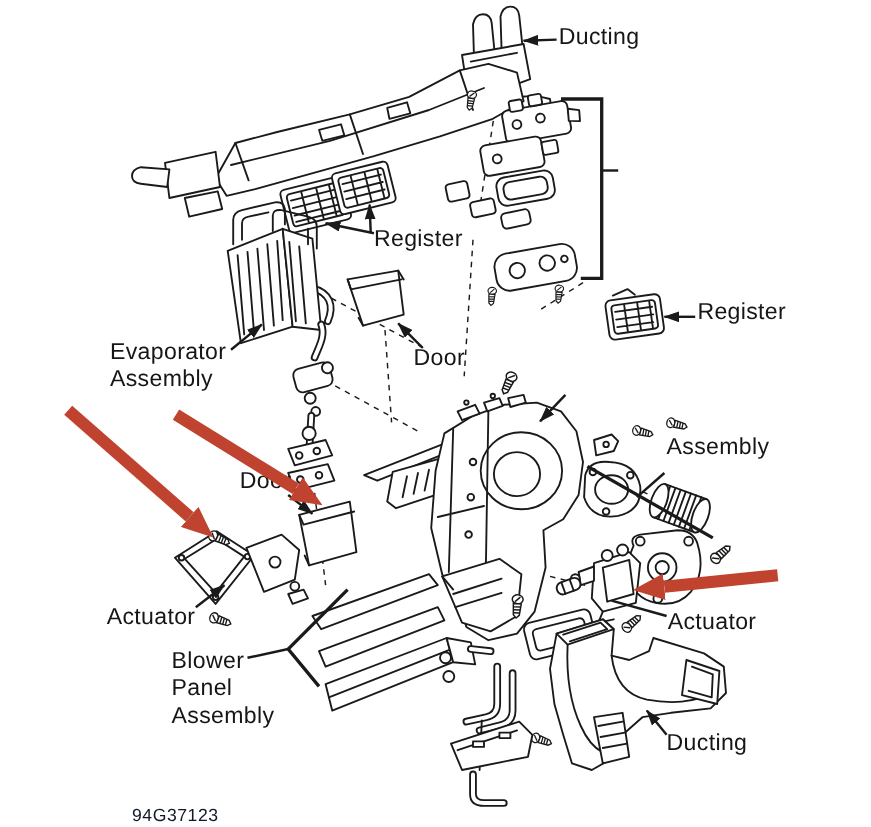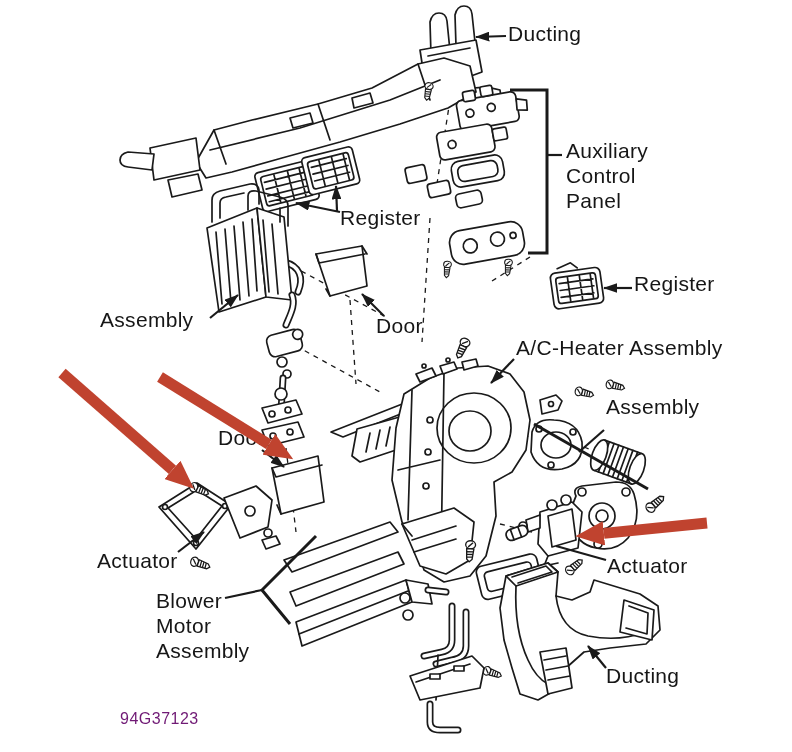--- a/index.html
+++ b/index.html
@@ -1,21 +1,21 @@
 <!DOCTYPE html>
 <html><head>
 <meta charset="utf-8">
 <style>
   html,body{margin:0;padding:0;background:#fff;}
   #stage{position:relative;width:792px;height:752px;background:#fff;overflow:hidden;
          font-family:"Liberation Sans","DejaVu Sans",sans-serif;color:#1a1a1a;padding-left:16px;}
   #stage svg{position:absolute;left:0;top:0;}
   .lbl{position:absolute;font-size:21px;line-height:24px;letter-spacing:.3px;color:#161616;white-space:nowrap;}
   .lbl.multi{line-height:25px;}
-  .pn{position:absolute;font-size:16px;letter-spacing:.5px;color:#701a75;}
+  .pn{position:absolute;font-size:16px;letter-spacing:.5px;color:#0f172a;margin-top:23px;}
   
   .ln{stroke:#1a1a1a;fill:none;stroke-width:1.7;stroke-linejoin:round;stroke-linecap:round;}
   .fw{stroke:#1a1a1a;fill:#ffffff;stroke-width:1.7;stroke-linejoin:round;}
   .dash{stroke:#1a1a1a;fill:none;stroke-width:1.3;stroke-dasharray:5 5;}
   .arr{stroke:#1a1a1a;fill:none;stroke-width:2.2;}
   .lin2{stroke:#1a1a1a;fill:none;stroke-width:3;}
   .tubeO{stroke:#1a1a1a;stroke-width:7;fill:none;stroke-linecap:round;}
   .tubeI{stroke:#fff;stroke-width:3.6;fill:none;stroke-linecap:round;}
 </style>
 </head>
@@ -295,61 +295,54 @@
       <path class="arr" d="M604,430 L579,452"></path>
       <path class="lin2" d="M316,536 L262,590 L290,624"></path>
       <path class="arr" d="M225,598 L262,590"></path>
     </g>
   </svg>
 
   <div class="lbl" style="left:508px;top:22px">
     <span>Ducting</span>
   </div>
 
-  <div class="lbl multi" style="left:566px;top:138px">
-    <div>Auxiliary</div>
-    <div>Control</div>
-    <div>Panel</div>
-  </div>
 
   <div class="lbl" style="left:340px;top:206px">
     <span>Register</span>
   </div>
 
   <div class="lbl" style="left:634px;top:272px">
     <span>Register</span>
   </div>
 
   <div class="lbl multi" style="left:100px;top:307px">
+    <div>Evaporator</div>
     <div>Assembly</div>
   </div>
 
   <div class="lbl" style="left:376px;top:314px">
     <span>Door</span>
   </div>
 
-  <div class="lbl" style="left:516px;top:336px">
-    <span>A/C-Heater Assembly</span>
-  </div>
 
   <div class="lbl multi" style="left:606px;top:394px">
     <div>Assembly</div>
   </div>
 
   <div class="lbl" style="left:218px;top:426px">
     <span>Door</span>
   </div>
 
   <div class="lbl" style="left:97px;top:549px">
     <span>Actuator</span>
   </div>
 
   <div class="lbl multi" style="left:156px;top:588px">
     <div>Blower</div>
-    <div>Motor</div>
+    <div>Panel</div>
     <div>Assembly</div>
   </div>
 
   <div class="lbl" style="left:607px;top:554px">
     <span>Actuator</span>
   </div>
 
   <div class="lbl" style="left:606px;top:664px">
     <span>Ducting</span>
   </div>

